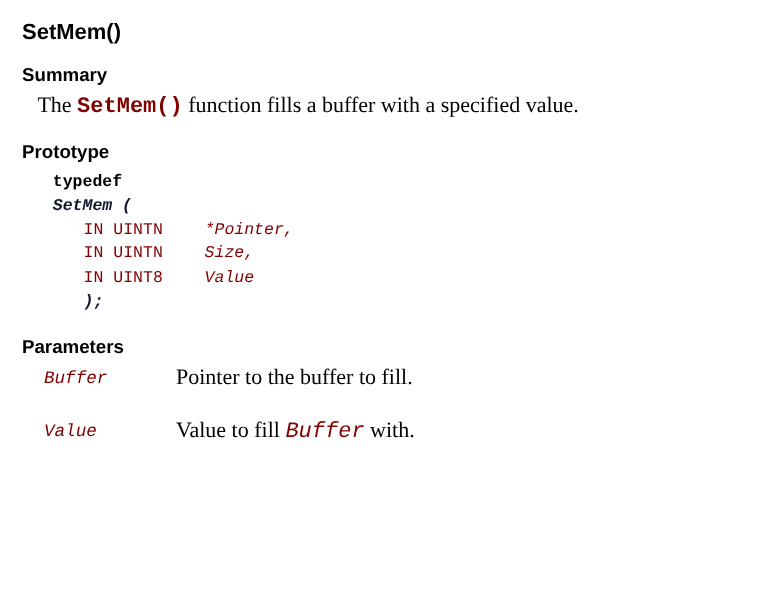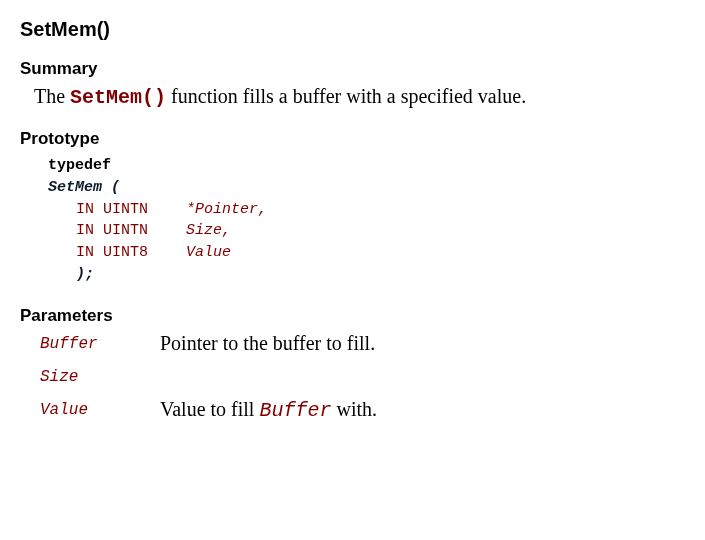--- a/index.html
+++ b/index.html
@@ -120,21 +120,20 @@
 <div class="section-block">
   <h2 class="section">Parameters</h2>
   <div class="params">
     <div class="param-row">
       <div class="param-name">Buffer</div>
       <div class="param-desc">
         <span>Pointer to the buffer to fill.</span><span class="inline-code"></span><span></span>
       </div>
     </div>
     <div class="param-row">
-      <div class="param-name">Size</div>
     </div>
     <div class="param-row">
       <div class="param-name">Value</div>
       <div class="param-desc">
         <span>Value to fill </span><span class="inline-code">Buffer</span><span> with.</span>
       </div>
     </div>
   </div>
 </div>
 

